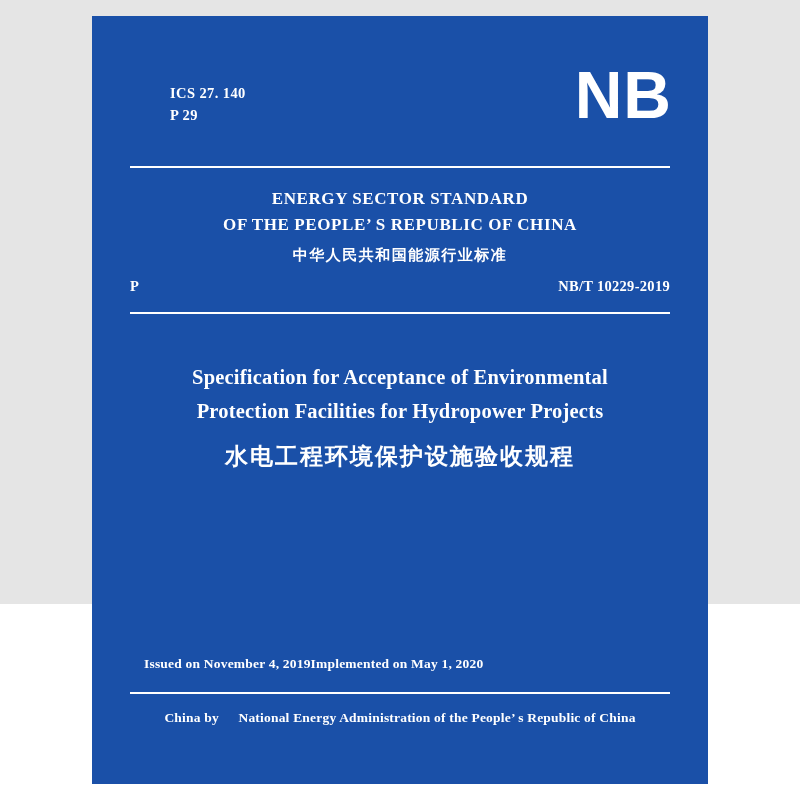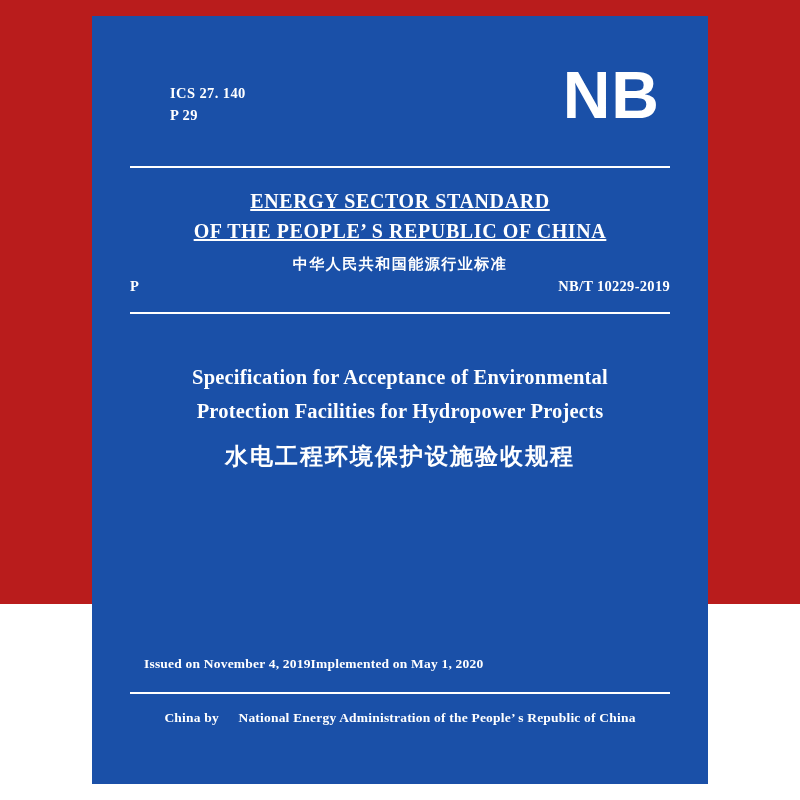--- a/index.html
+++ b/index.html
@@ -12,21 +12,21 @@
     height: 800px;
     overflow: hidden;
     font-family: "Liberation Serif", serif;
   }
 
   
   .page {
     position: relative;
     width: 800px;
     height: 604px;
-    background: #b91c1c;
+    background: #e5e5e5;
   }
 
   .cover {
     position: absolute;
     left: 92px;
     top: 16px;
     width: 616px;
     height: 768px;
     background: #1a50a8;
     color: #ffffff;
@@ -40,21 +40,21 @@
     top: 66px;
     font-family: "Liberation Serif", serif;
     font-weight: bold;
     font-size: 14.5px;
     line-height: 1.55;
     letter-spacing: 0.4px;
   }
 
   .nb-logo {
     position: absolute;
-    right: 48px;
+    right: 36px;
     top: 46px;
     font-family: "Liberation Sans", sans-serif;
     font-weight: bold;
     font-size: 66px;
     letter-spacing: 1px;
     line-height: 1;
     text-align: center;
   }
 
   
@@ -72,24 +72,23 @@
   .org-block {
     position: absolute;
     left: 0;
     right: 0;
     top: 170px;
     text-align: center;
   }
   .org-en1, .org-en2 {
     font-family: "Liberation Serif", serif;
     font-weight: bold;
-    font-size: 20px;
+    font-size: 17px;
     letter-spacing: 0.6px;
     line-height: 1.5;
-    text-decoration: underline;
   }
   .org-cn {
     font-family: "DejaVu Sans", sans-serif;
     font-weight: bold;
     font-size: 15px;
     letter-spacing: 1.5px;
     margin-top: 9px;
   }
 
   .code-row {

